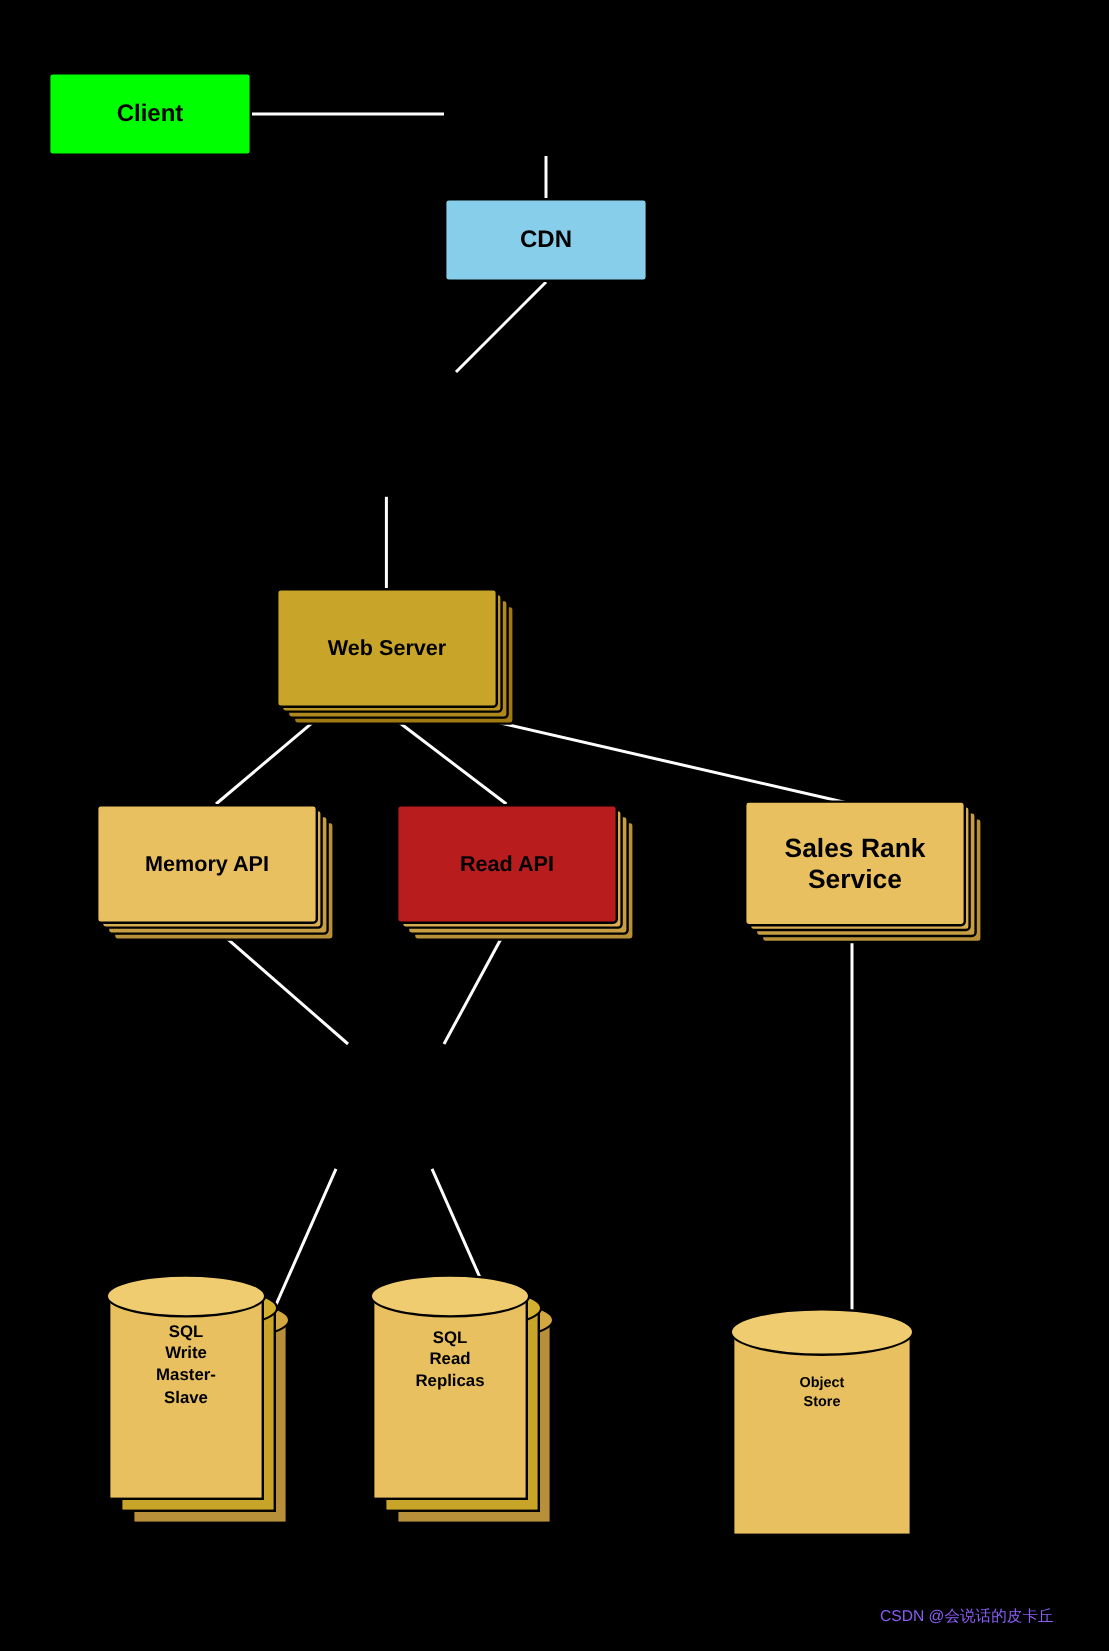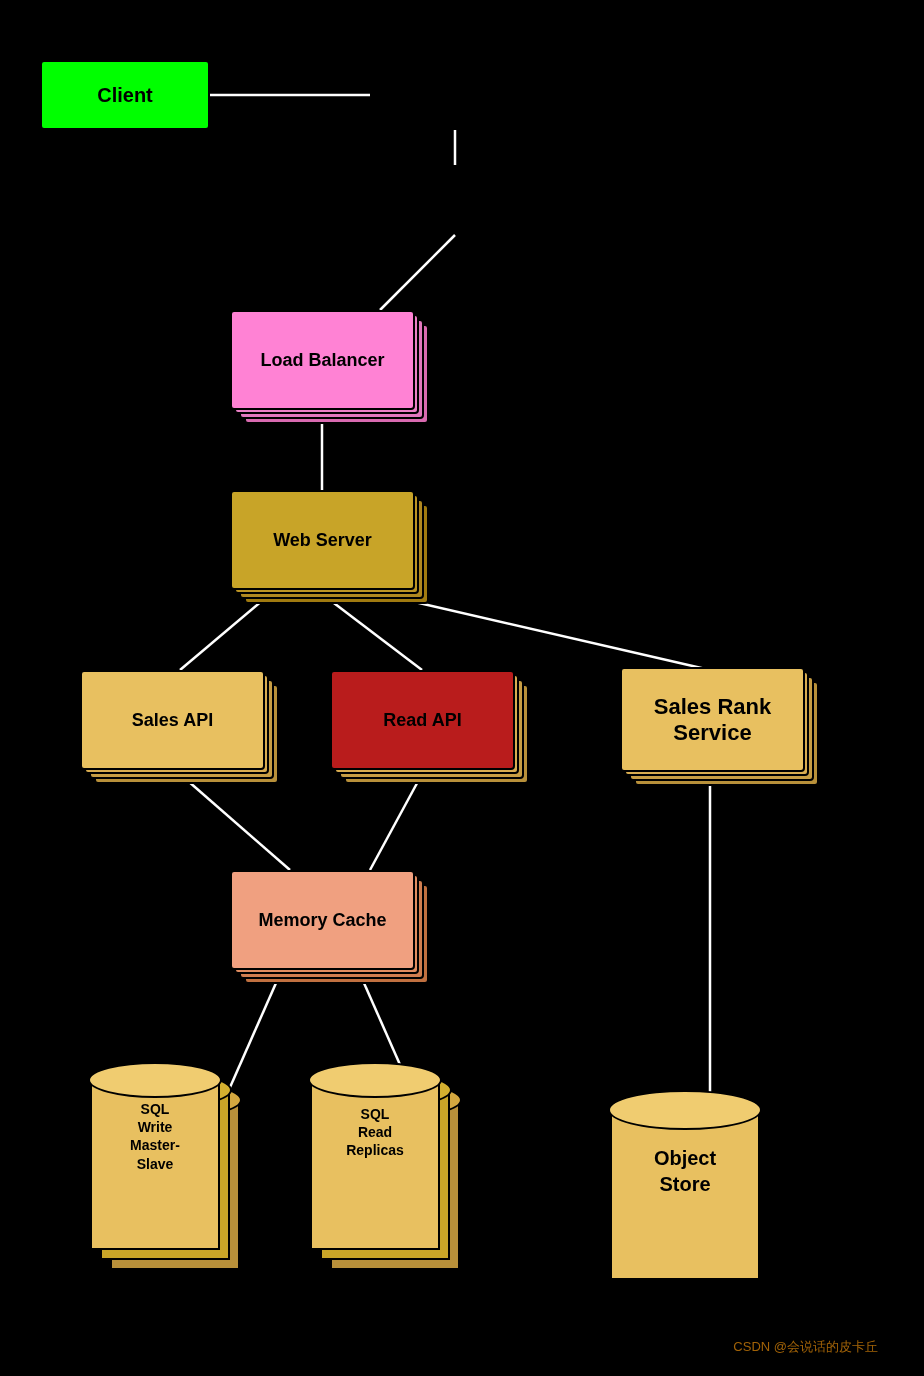--- a/index.html
+++ b/index.html
@@ -84,21 +84,21 @@
       font-weight: 900;
       font-size: 20px;
       padding: 8px;
       z-index: 2;
     }
 
     .watermark {
       position: absolute;
       bottom: 20px;
       right: 30px;
-      color: #a16207;
+      color: #8b5cf6;
       font-size: 13px;
       font-family: Arial, sans-serif;
       font-weight: normal;
       z-index: 10;
     }
   </style>
 </head>
 <body>
 
 <div class="diagram-container">
@@ -127,45 +127,40 @@
     <line x1="360" y1="974" x2="420" y2="1110" stroke="white" stroke-width="2.5"></line>
 
     <line x1="710" y1="774" x2="710" y2="1110" stroke="white" stroke-width="2.5"></line>
   </svg>
 
   <div class="simple-card" style="left:40px;top:60px;width:170px;height:70px;background:#00ff00;">
     <span>Client</span>
   </div>
 
 
-
-  <div class="stacked-card" style="left:230px;top:310px;width:185px;height:100px;">
-    <div class="card-back3" style="background:#d96ab0;"></div>
-    <div class="card-back2" style="background:#e278be;"></div>
-    <div class="card-back1" style="background:#eb80c6;"></div>
-    <div class="card-front" style="background:#ff82d4;">
-      <span>Load Balancer</span>
-    </div>
-  </div>
+  <div class="simple-card" style="left:370px;top:165px;width:170px;height:70px;background:#87ceeb;">
+    <span>CDN</span>
+  </div>
+
 
   <div class="stacked-card" style="left:230px;top:490px;width:185px;height:100px;text-decoration:underline;">
     <div class="card-back3" style="background:#a07a10;"></div>
     <div class="card-back2" style="background:#b08820;"></div>
     <div class="card-back1" style="background:#bc9424;"></div>
     <div class="card-front" style="background:#c8a428;">
       <span>Web Server</span>
     </div>
   </div>
 
   <div class="stacked-card" style="left:80px;top:670px;width:185px;height:100px;">
     <div class="card-back3" style="background:#b8903a;"></div>
     <div class="card-back2" style="background:#c89e44;"></div>
     <div class="card-back1" style="background:#d8ac50;"></div>
     <div class="card-front" style="background:#e8c060;">
-      <span>Sales API</span>
+      <span>Memory API</span>
     </div>
   </div>
 
   <div class="stacked-card" style="left:330px;top:670px;width:185px;height:100px;">
     <div class="card-back3" style="background:#b8903a;"></div>
     <div class="card-back2" style="background:#c89e44;"></div>
     <div class="card-back1" style="background:#d8ac50;"></div>
     <div class="card-front" style="background:#b91c1c;">
       <span>Read API</span>
     </div>
@@ -173,28 +168,20 @@
 
   <div class="stacked-card" style="left:620px;top:667px;width:185px;height:105px;">
     <div class="card-back3" style="background:#b8903a;"></div>
     <div class="card-back2" style="background:#c89e44;"></div>
     <div class="card-back1" style="background:#d8ac50;"></div>
     <div class="card-front" style="background:#e8c060;font-size:22px;">
       <span>Sales Rank<br>Service</span>
     </div>
   </div>
 
-  <div class="stacked-card" style="left:230px;top:870px;width:185px;height:100px;">
-    <div class="card-back3" style="background:#c07040;"></div>
-    <div class="card-back2" style="background:#d07e50;"></div>
-    <div class="card-back1" style="background:#e08c60;"></div>
-    <div class="card-front" style="background:#f0a080;">
-      <span>Memory Cache</span>
-    </div>
-  </div>
 
   <div style="position:absolute;left:90px;top:1080px;z-index:2;">
 
     <div style="position:absolute;left:20px;top:20px;">
       <div style="position:absolute;left:0;top:0;width:130px;height:170px;background:#b8903a;border-left:2.5px solid #000;border-right:2.5px solid #000;border-bottom:2.5px solid #000;"></div>
       <div style="position:absolute;left:-2px;top:-18px;width:134px;height:36px;background:#d4a840;border:2.5px solid #000;border-radius:50%;"></div>
     </div>
 
     <div style="position:absolute;left:10px;top:10px;">
       <div style="position:absolute;left:0;top:0;width:130px;height:170px;background:#c8a428;border-left:2.5px solid #000;border-right:2.5px solid #000;border-bottom:2.5px solid #000;"></div>
@@ -229,21 +216,21 @@
         <span>SQL<br>Read<br>Replicas</span>
       </div>
     </div>
   </div>
 
   <div style="position:absolute;left:610px;top:1110px;z-index:2;">
 
     <div style="position:absolute;left:0;top:0;">
       <div style="position:absolute;left:0;top:0;width:150px;height:170px;background:#e8c060;border-left:2.5px solid #000;border-right:2.5px solid #000;border-bottom:2.5px solid #000;"></div>
       <div style="position:absolute;left:-2px;top:-20px;width:154px;height:40px;background:#f0cc70;border:2.5px solid #000;border-radius:50%;z-index:5;"></div>
-      <div style="position:absolute;left:0;top:35px;width:150px;text-align:center;font-size:20px;font-weight:900;font-family:'Arial Black',Arial,sans-serif;line-height:1.3;z-index:6;">
+      <div style="position:absolute;left:0;top:35px;width:150px;text-align:center;font-size:12px;font-weight:900;font-family:'Arial Black',Arial,sans-serif;line-height:1.3;z-index:6;">
         <span>Object<br>Store</span>
       </div>
     </div>
   </div>
 
   <div class="watermark">CSDN @会说话的皮卡丘</div>
 
 </div>
 
 </body></html>

